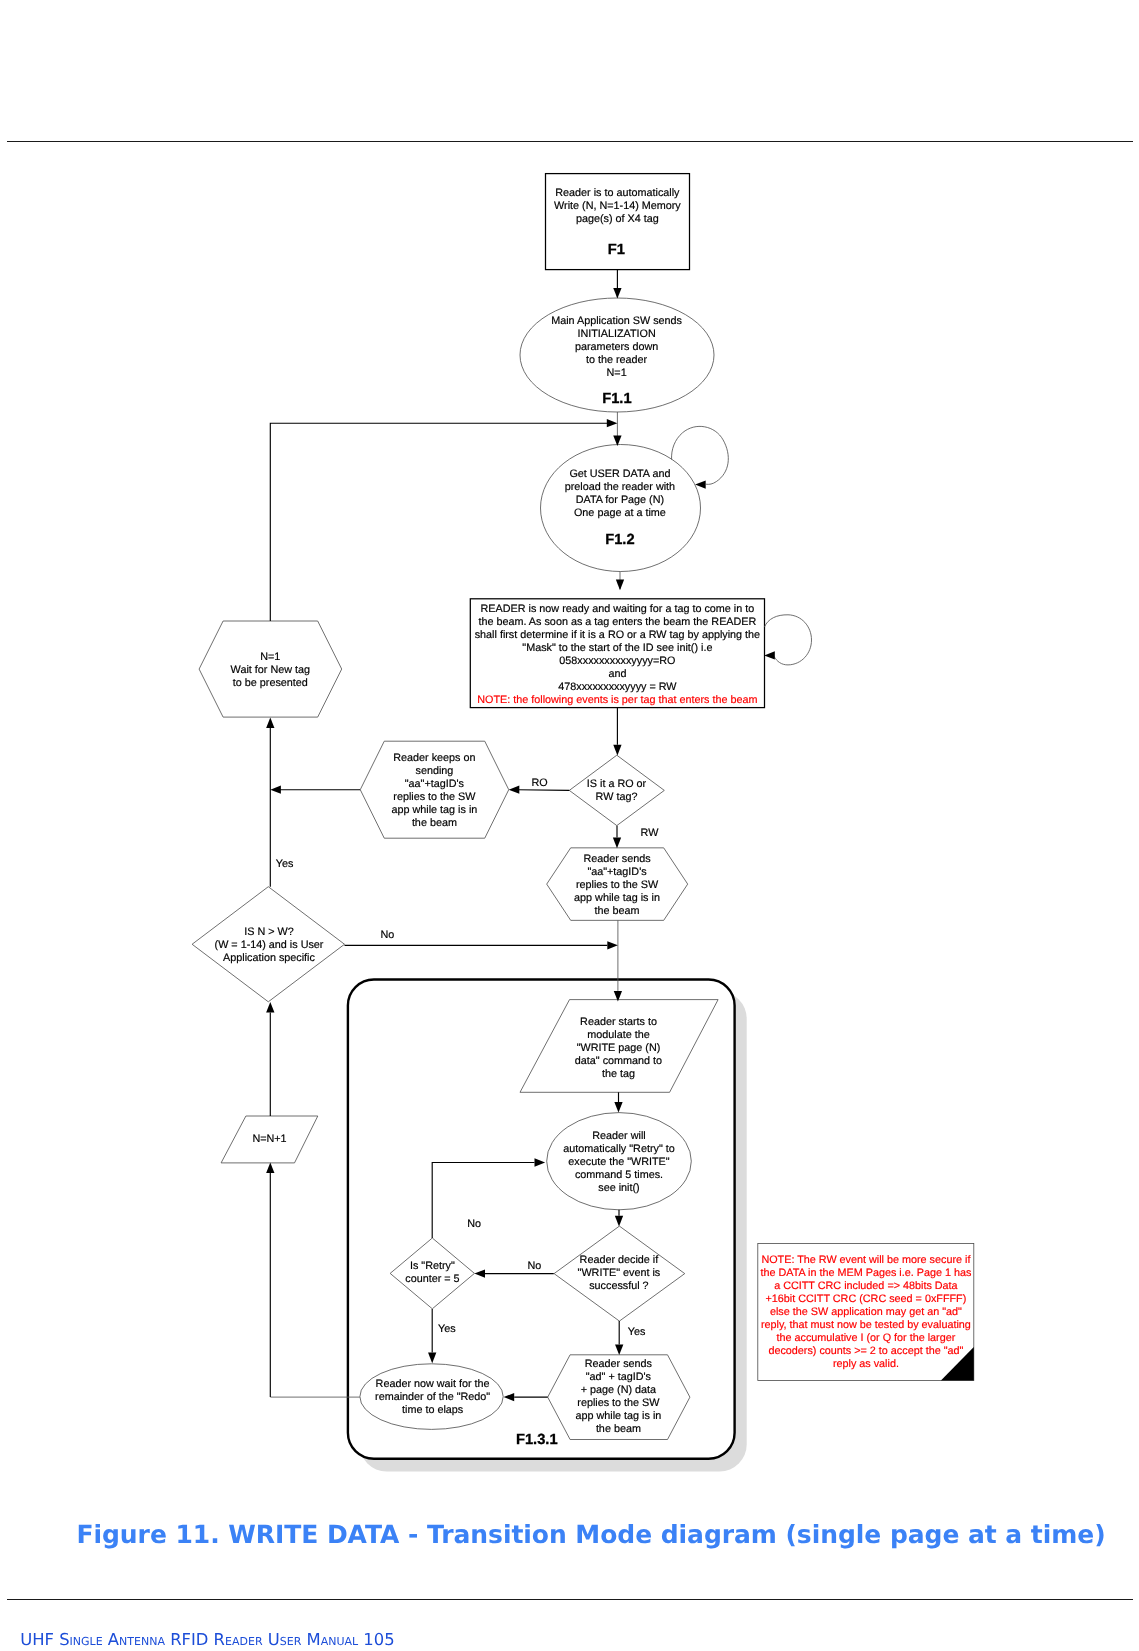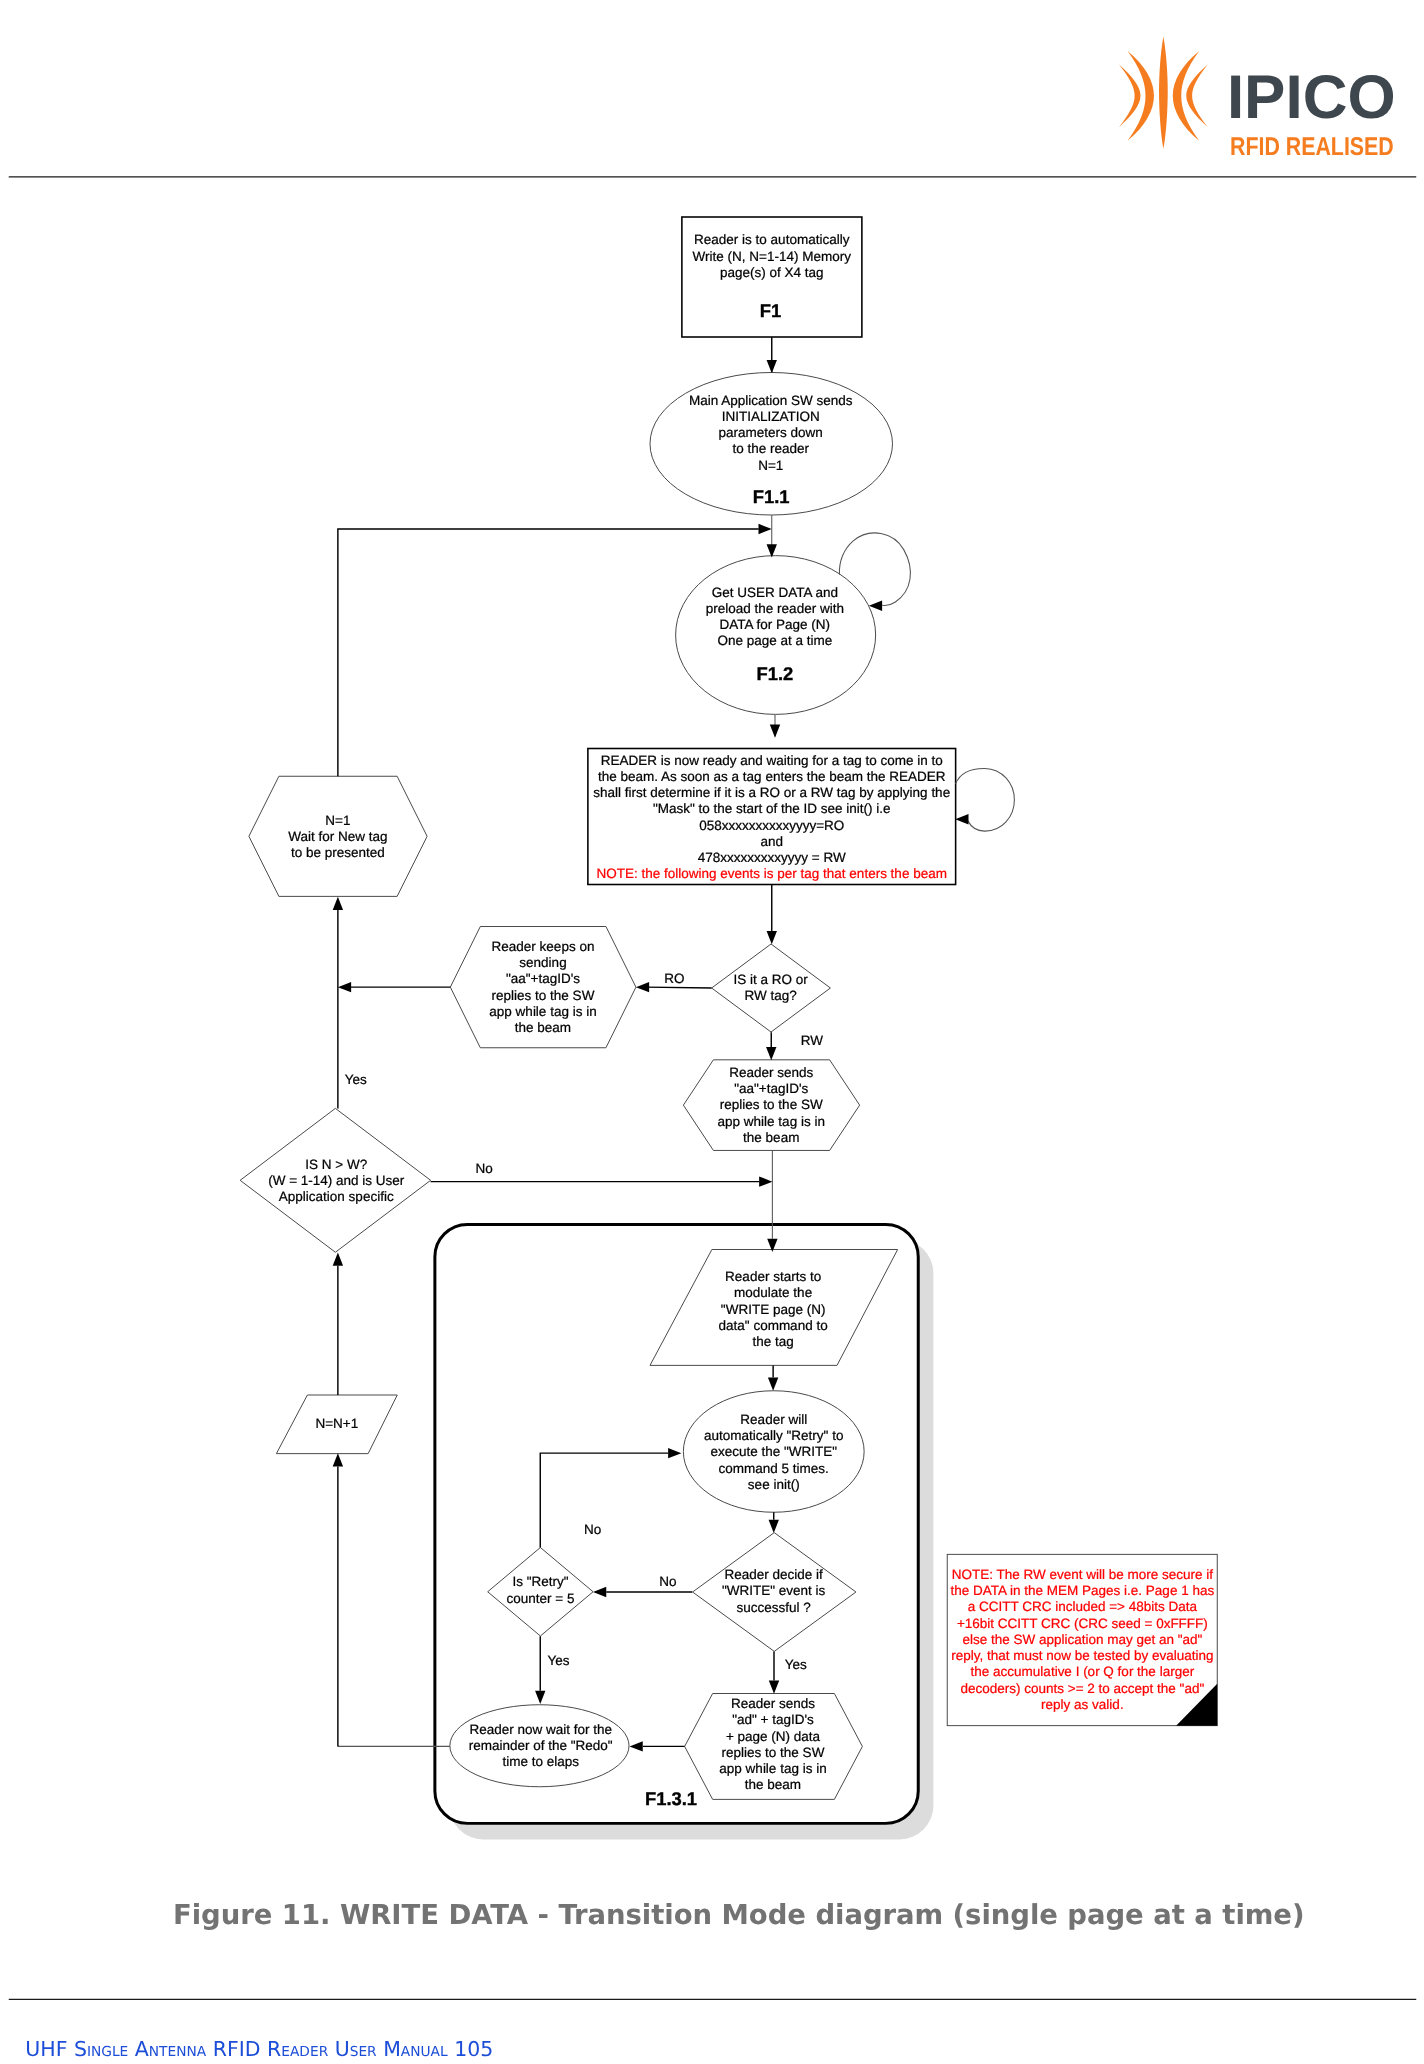--- a/index.html
+++ b/index.html
@@ -5,21 +5,21 @@
   html,body{margin:0;padding:0;background:#fff;}
   body{width:1139px;height:1651px;font-family:"Liberation Sans",sans-serif;position:relative;overflow:hidden;-webkit-font-smoothing:antialiased;text-rendering:geometricPrecision;}
   #page{position:absolute;left:0;top:0;width:1139px;height:1651px;}
 
   
   .logo{position:absolute;left:880px;top:20px;width:250px;height:112px;}
   .hdr-rule{position:absolute;left:6.5px;top:141.3px;width:1126px;height:0;border-top:1.5px solid #1a1a1a;}
 
   
   .caption{position:absolute;left:0;top:1519.5px;width:1139px;padding-left:43px;box-sizing:border-box;text-align:center;
-           font-family:"DejaVu Sans",sans-serif;font-weight:700;font-size:22px;color:#737373;letter-spacing:-0.05px;}
+           font-family:"DejaVu Sans",sans-serif;font-weight:700;font-size:25px;color:#3b82f6;letter-spacing:-0.05px;}
 
   
   .ftr-rule{position:absolute;left:6.5px;top:1599px;width:1126px;height:0;border-top:1.4px solid #1a1a1a;}
   .ftr-left{position:absolute;left:20.2px;top:1630.2px;font-family:"DejaVu Sans",sans-serif;font-size:16.4px;color:#1d4ed8;font-variant:small-caps;letter-spacing:0px;white-space:nowrap;}
   .ftr-right{position:absolute;left:961.5px;top:1630.5px;font-family:"DejaVu Sans",sans-serif;font-size:16.3px;color:#000000;font-variant:small-caps;letter-spacing:0px;white-space:nowrap;margin-top:40px;}
 
   
   #diagram{position:absolute;left:0;top:0;width:1139px;height:1651px;}
   .sh  {fill:#fff;stroke:#4a4a4a;stroke-width:0.8;}
   .sh2 {fill:#fff;stroke:#000;stroke-width:1.25;}
@@ -30,43 +30,20 @@
   .arrow{fill:#000;stroke:none;}
   .t{font-family:"Liberation Sans",sans-serif;font-size:10.8px;fill:#000;text-anchor:middle;paint-order:stroke;stroke:#000;stroke-width:0.18px;}
   .tb{font-family:"Liberation Sans",sans-serif;font-size:14.7px;font-weight:700;fill:#000;text-anchor:middle;paint-order:stroke;stroke:#000;stroke-width:0.3px;}
   .tr{fill:#ff0000;stroke:#ff0000;}
 </style>
 </head>
 <body>
 
 <div id="page">
 
-  <div class="logo">
-    <svg width="250" height="112" viewBox="0 0 250 112" xmlns="http://www.w3.org/2000/svg">
-      <g fill="#f57c1f" transform="translate(50.7,56.2) scale(1.09) translate(-50.7,-56.2)">
-
-        <path d="M50.7 13.2 C 53.0 25.5, 53.9 42.5, 53.9 53.0 C 53.9 68.0, 52.6 85.5, 50.7 95.5
-                 C 48.8 85.5, 47.5 68.0, 47.5 53.0 C 47.5 42.5, 48.4 25.5, 50.7 13.2 Z"></path>
-
-        <path d="M24.4 23.7 C 37.4 34.2, 43.8 46, 43.8 56.6 C 43.8 67.3, 37.4 79.1, 24.4 89.6
-                 C 33.6 77.4, 37.6 66.4, 37.6 56.6 C 37.6 46.9, 33.6 35.9, 24.4 23.7 Z"></path>
-
-        <path d="M18.0 33.4 C 28.5 42.8, 33.9 50.0, 33.9 56.5 C 33.9 63.0, 28.5 70.3, 18.0 79.6
-                 C 26.0 69.8, 29.6 62.6, 29.6 56.5 C 29.6 50.4, 26.0 43.3, 18.0 33.4 Z"></path>
-
-        <path d="M77 23.7 C 64 34.2, 57.6 46, 57.6 56.6 C 57.6 67.3, 64 79.1, 77 89.6
-                 C 67.8 77.4, 63.8 66.4, 63.8 56.6 C 63.8 46.9, 67.8 35.9, 77 23.7 Z"></path>
-
-        <path d="M83.4 33.4 C 72.9 42.8, 67.5 50.0, 67.5 56.5 C 67.5 63.0, 72.9 70.3, 83.4 79.6
-                 C 75.4 69.8, 71.8 62.6, 71.8 56.5 C 71.8 50.4, 75.4 43.3, 83.4 33.4 Z"></path>
-      </g>
-      <text x="101.5" y="74.8" textLength="135" lengthAdjust="spacingAndGlyphs" font-family="'Liberation Sans',sans-serif" font-size="49.3" font-weight="700" fill="#3f474e">IPICO</text>
-      <text x="104" y="104.3" textLength="131" lengthAdjust="spacingAndGlyphs" font-family="'Liberation Sans',sans-serif" font-size="20.6" font-weight="700" fill="#f57c1f">RFID REALISED</text>
-    </svg>
-  </div>
   <div class="hdr-rule"></div>
 
   <svg id="diagram" width="1139" height="1651" viewBox="0 0 1139 1651" xmlns="http://www.w3.org/2000/svg">
       <rect class="sh2" x="545.5" y="173.6" width="144" height="96"></rect>
       <ellipse class="sh" cx="617" cy="355" rx="97" ry="57"></ellipse>
       <ellipse class="sh" cx="620.5" cy="508" rx="80" ry="63.5"></ellipse>
       <rect class="sh2" x="470.3" y="598.8" width="294.2" height="108.8"></rect>
       <path class="sh" d="M199.1,669.05 L223.1,621 L317.7,621 L341.7,669.05 L317.7,717.1 L223.1,717.1 Z"></path>
       <path class="sh" d="M360.25,789.7 L384.25,741.2 L484.75,741.2 L508.75,789.7 L484.75,838.2 L384.25,838.2 Z"></path>
       <path class="sh" d="M569.3,790.4 L616.8,755.2 L664.3,790.4 L616.8,825.6 Z"></path>

